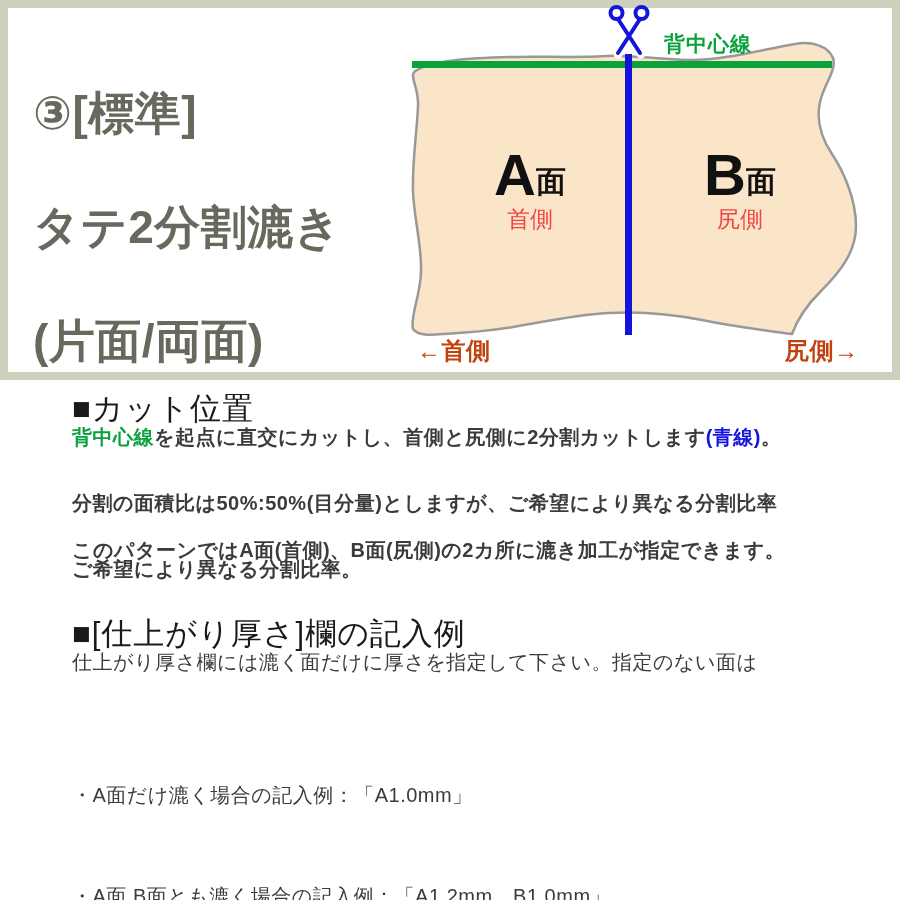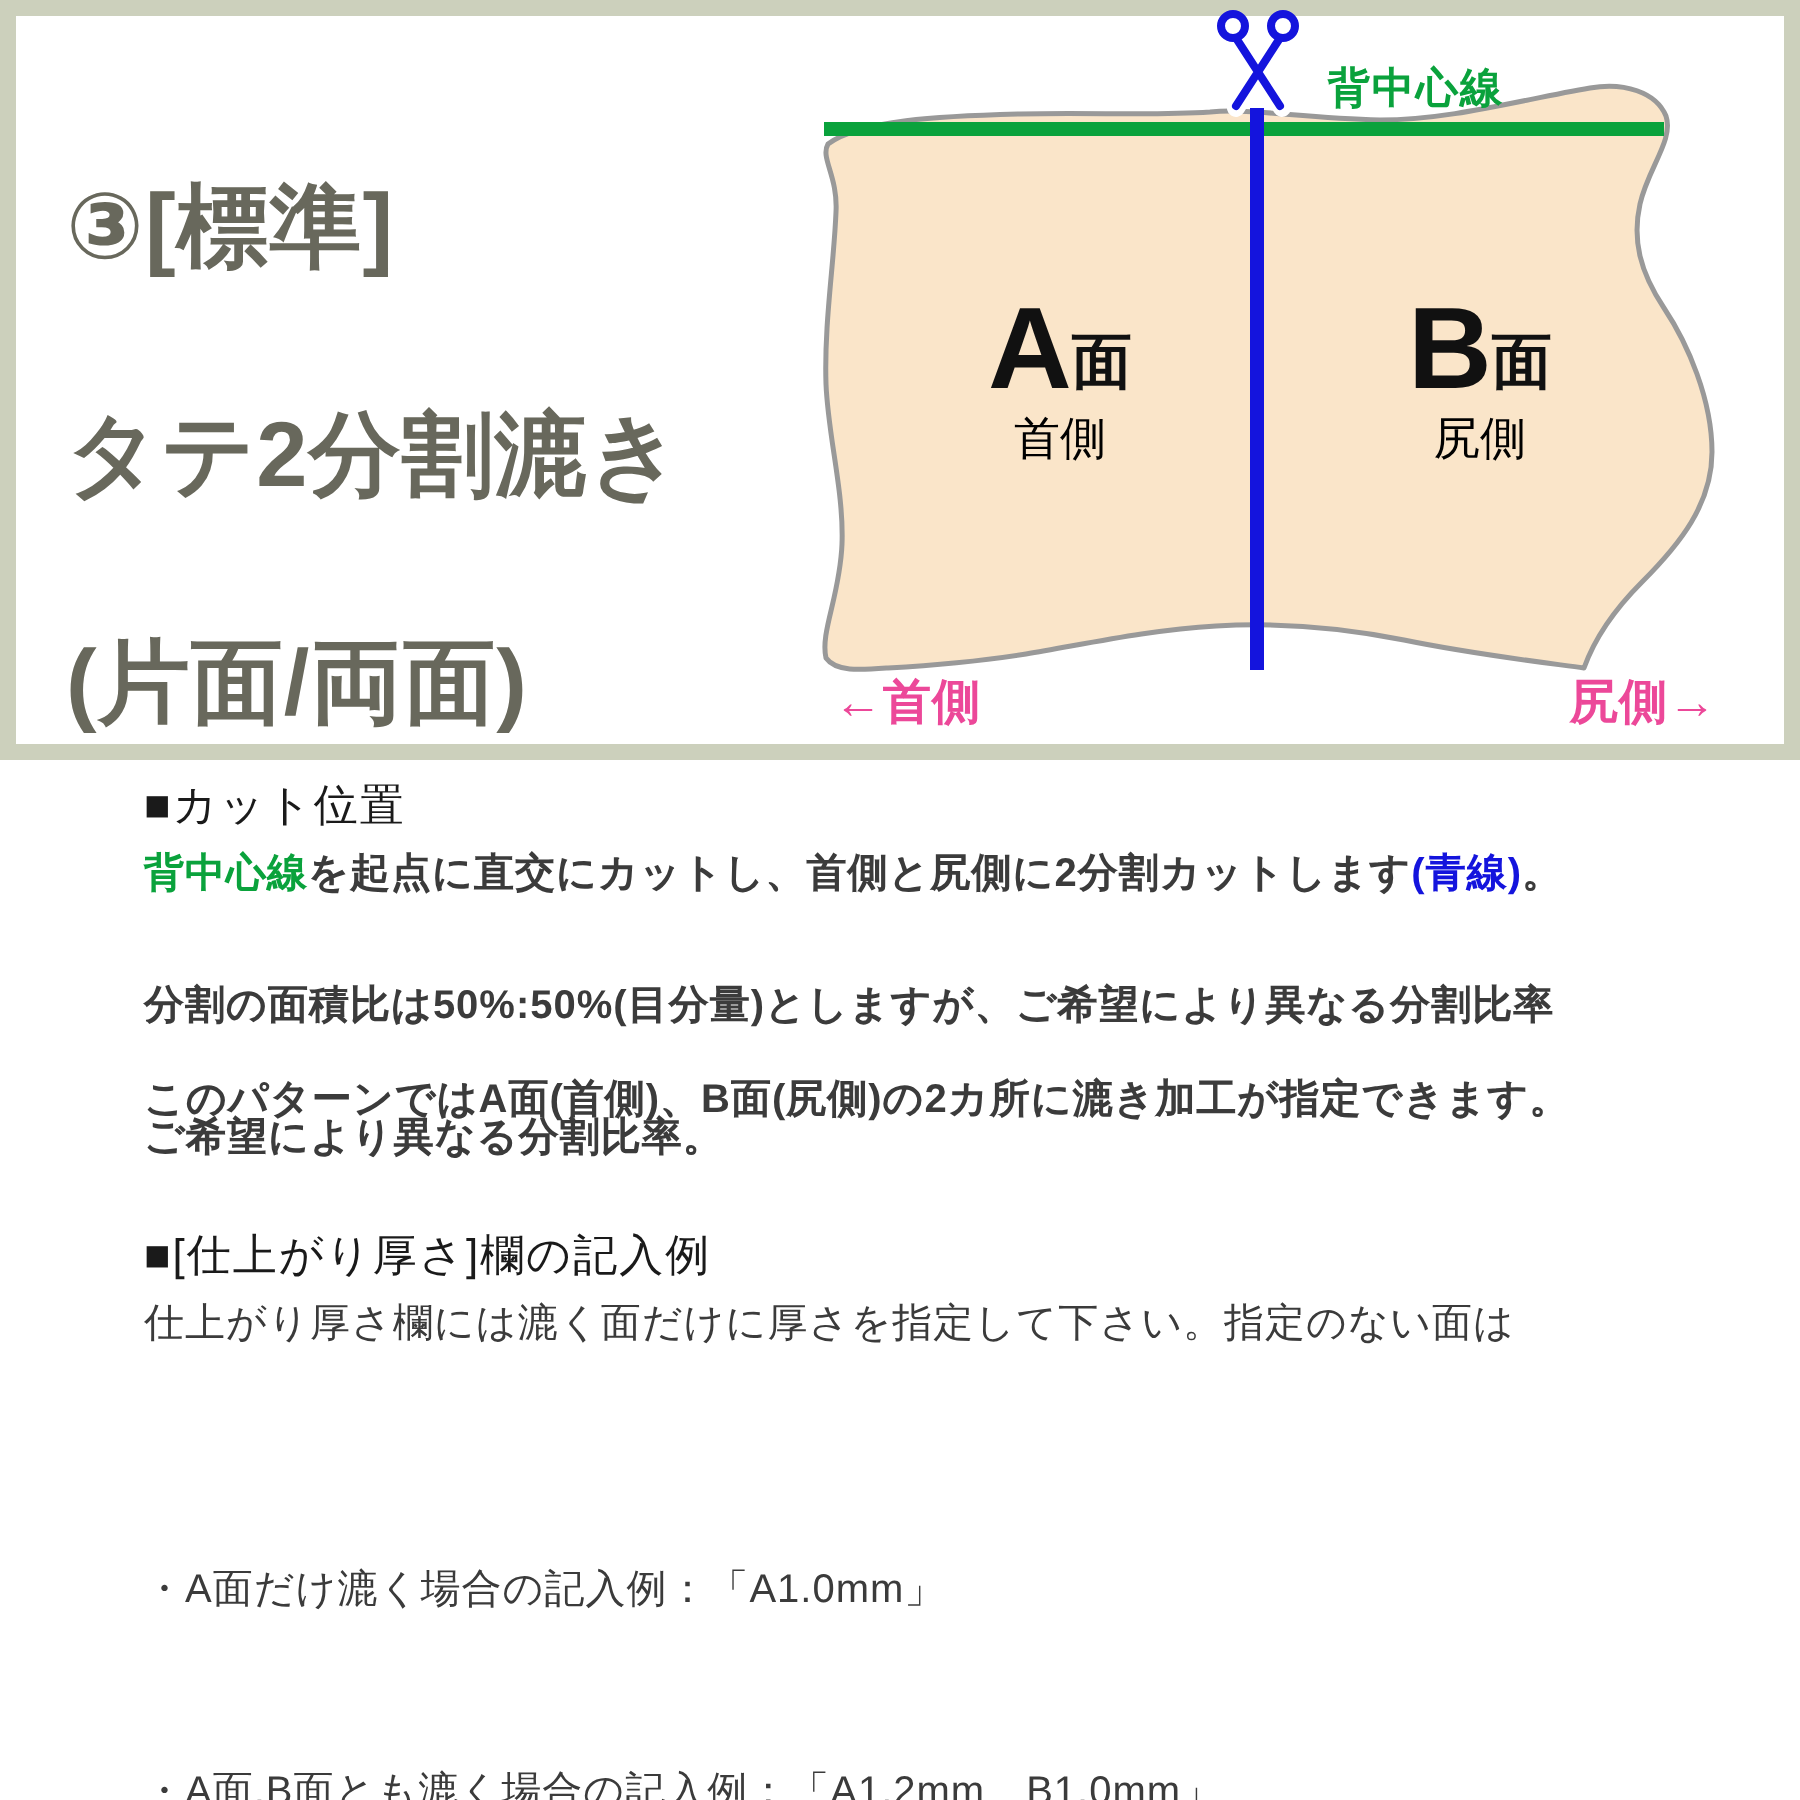--- a/index.html
+++ b/index.html
@@ -18,26 +18,26 @@
     white-space:pre;letter-spacing:0.5px;
   }
   .bcl-label{
     position:absolute;left:664px;top:30px;
     font-size:21px;font-weight:bold;color:#0aa23c;letter-spacing:1px;
   }
   .face{position:absolute;text-align:center;}
   .face-top{display:flex;align-items:flex-end;justify-content:center;color:#111;}
   .face-big{font-size:58px;font-weight:bold;line-height:0.92;}
   .face-sm{font-size:30px;font-weight:bold;line-height:1;padding-bottom:4px;}
-  .face-sub{font-size:23px;color:#000000;margin-top:3px;}
+  .face-sub{font-size:23px;color:#ef4444;margin-top:3px;}
   .edge-label{
-    position:absolute;font-size:24px;font-weight:bold;color:#ec4899;letter-spacing:0.5px;text-align:right;
+    position:absolute;font-size:24px;font-weight:bold;color:#c2410c;letter-spacing:0.5px;text-align:right;
   }
   .sec-heading{
-    position:absolute;left:72px;font-size:22px;color:#1a1a1a;letter-spacing:1px;
+    position:absolute;left:72px;font-size:31px;color:#1a1a1a;letter-spacing:1px;
   }
   .body-text{
     position:absolute;left:72px;font-size:20px;line-height:33px;color:#3b3b3b;
     letter-spacing:0.5px;white-space:pre;
   }
   .t-green{color:#0aa23c;}
   .t-blue{color:#1414dd;}
   .examples div{line-height:35px;}
 </style>
 </head>

